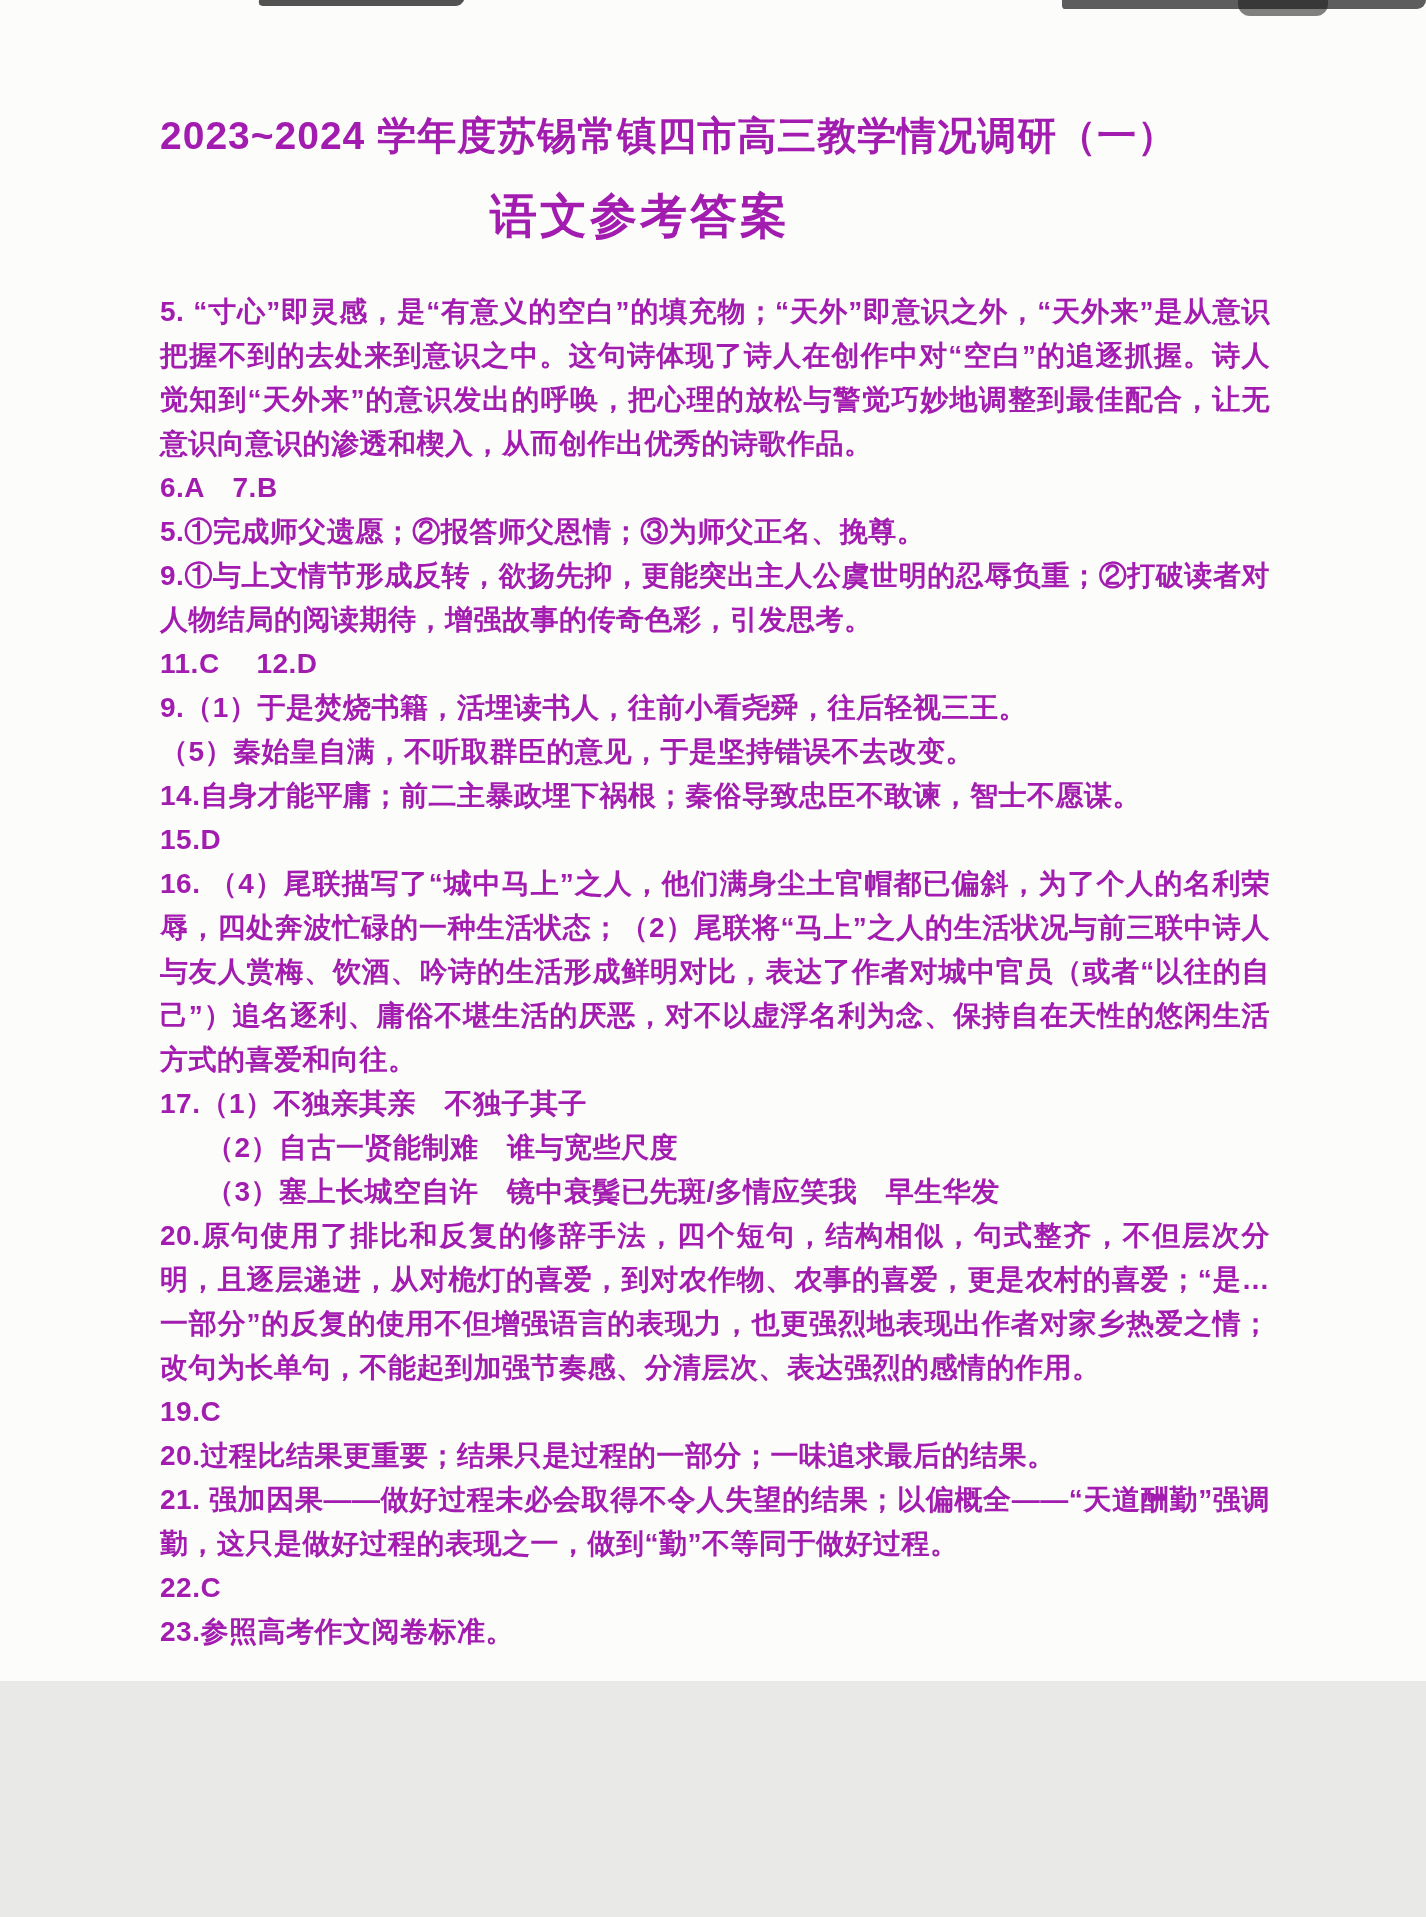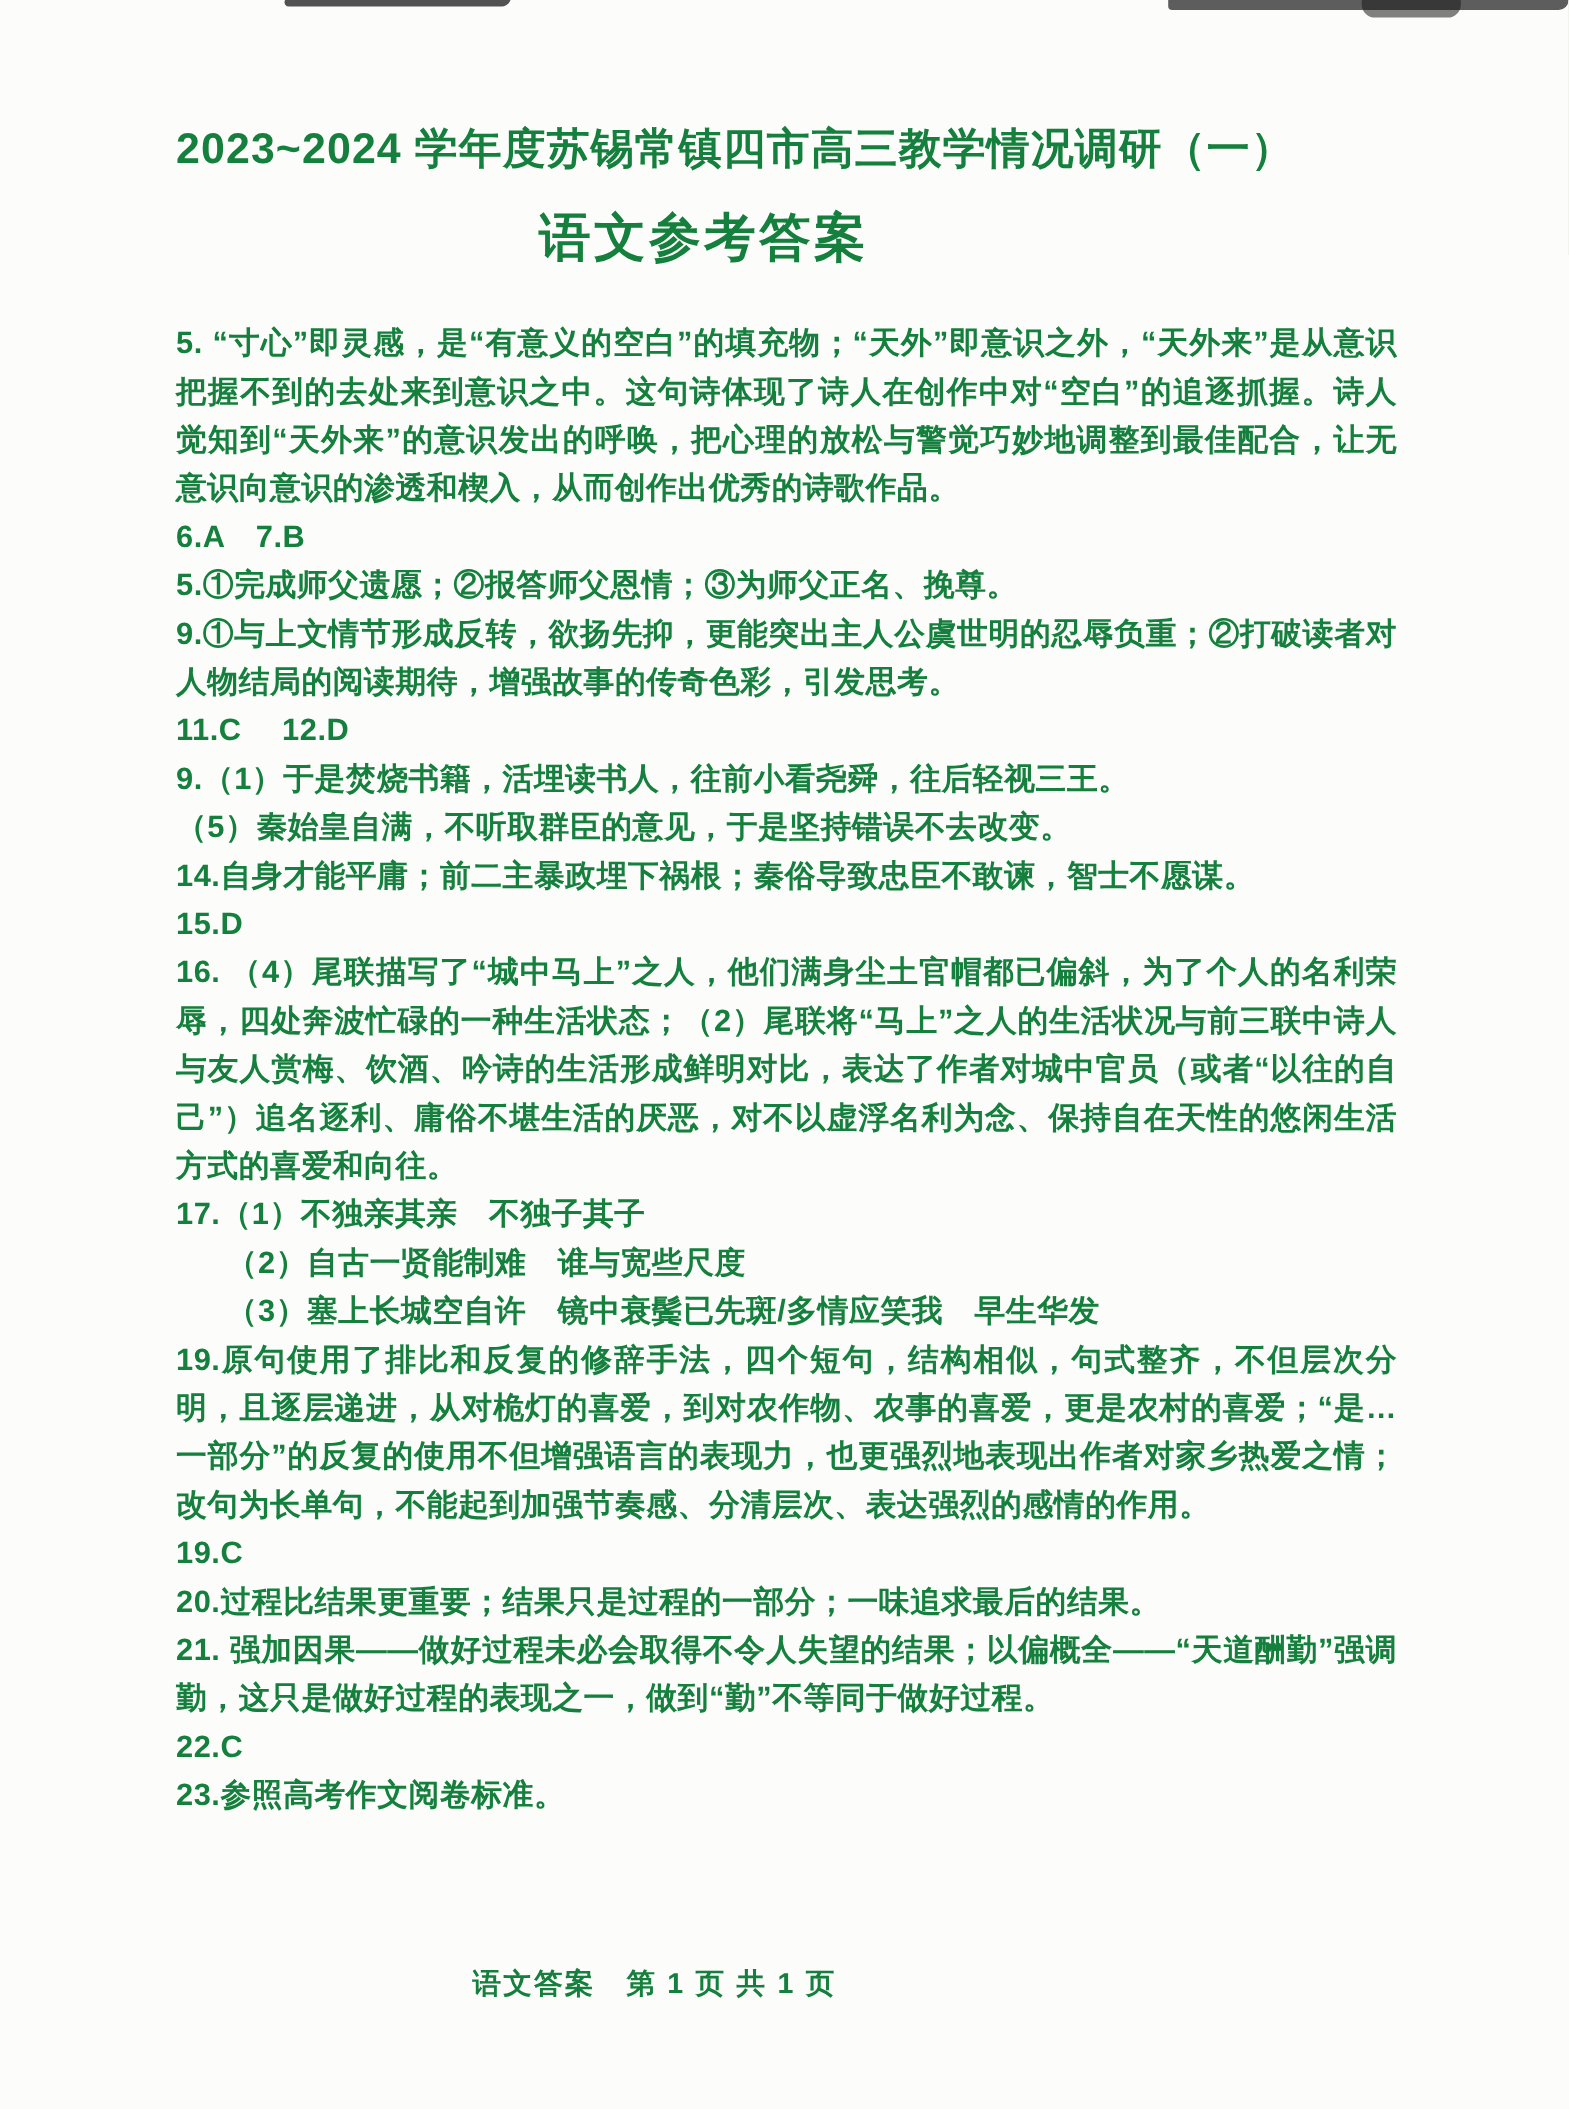--- a/index.html
+++ b/index.html
@@ -1,21 +1,21 @@
 <!DOCTYPE html>
 <html lang="zh"><head>
 <meta charset="utf-8">
 <style>
   html,body { margin:0; padding:0; background:#e9e9e7; }
   .page {
     position:relative;
-    width:1426px; height:1917px;
+    width:1426px; height:1681px;
     margin:0 auto;
     background:#fcfcfa;
-    color:#15803d;
+    color:#a21caf;
     font-family:"Liberation Sans", sans-serif;
     overflow:hidden;
   }
   
   .artifact { position:absolute; background:#1a1a1a; pointer-events:none; }
   .artifact.tl {
     left:258px; top:0; width:205px; height:6px;
     border-radius:0 0 6px 6px; opacity:.75;
     transform:skewX(-20deg);
   }
@@ -82,21 +82,21 @@
       <p class="p">9.①与上文情节形成反转，欲扬先抑，更能突出主人公虞世明的忍辱负重；②打破读者对人物结局的阅读期待，增强故事的传奇色彩，引发思考。</p>
       <p class="p short">11.C　 12.D</p>
       <p class="p">9.（1）于是焚烧书籍，活埋读书人，往前小看尧舜，往后轻视三王。</p>
       <p class="p">（5）秦始皇自满，不听取群臣的意见，于是坚持错误不去改变。</p>
       <p class="p">14.自身才能平庸；前二主暴政埋下祸根；秦俗导致忠臣不敢谏，智士不愿谋。</p>
       <p class="p short">15.D</p>
       <p class="p">16. （4）尾联描写了“城中马上”之人，他们满身尘土官帽都已偏斜，为了个人的名利荣辱，四处奔波忙碌的一种生活状态；（2）尾联将“马上”之人的生活状况与前三联中诗人与友人赏梅、饮酒、吟诗的生活形成鲜明对比，表达了作者对城中官员（或者“以往的自己”）追名逐利、庸俗不堪生活的厌恶，对不以虚浮名利为念、保持自在天性的悠闲生活方式的喜爱和向往。</p>
       <p class="p">17.（1）不独亲其亲　不独子其子</p>
       <p class="p indent">（2）自古一贤能制难　谁与宽些尺度</p>
       <p class="p indent">（3）塞上长城空自许　镜中衰鬓已先斑/多情应笑我　早生华发</p>
-      <p class="p">19.原句使用了排比和反复的修辞手法，四个短句，结构相似，句式整齐，不但层次分明，且逐层递进，从对桅灯的喜爱，到对农作物、农事的喜爱，更是农村的喜爱；“是…一部分”的反复的使用不但增强语言的表现力，也更强烈地表现出作者对家乡热爱之情；改句为长单句，不能起到加强节奏感、分清层次、表达强烈的感情的作用。</p>
+      <p class="p">20.原句使用了排比和反复的修辞手法，四个短句，结构相似，句式整齐，不但层次分明，且逐层递进，从对桅灯的喜爱，到对农作物、农事的喜爱，更是农村的喜爱；“是…一部分”的反复的使用不但增强语言的表现力，也更强烈地表现出作者对家乡热爱之情；改句为长单句，不能起到加强节奏感、分清层次、表达强烈的感情的作用。</p>
       <p class="p short">19.C</p>
       <p class="p">20.过程比结果更重要；结果只是过程的一部分；一味追求最后的结果。</p>
       <p class="p">21. 强加因果——做好过程未必会取得不令人失望的结果；以偏概全——“天道酬勤”强调勤，这只是做好过程的表现之一，做到“勤”不等同于做好过程。</p>
       <p class="p short">22.C</p>
       <p class="p">23.参照高考作文阅卷标准。</p>
     </div>
   </div>
 
   <div class="footer">语文答案　第 1 页 共 1 页</div>
 

